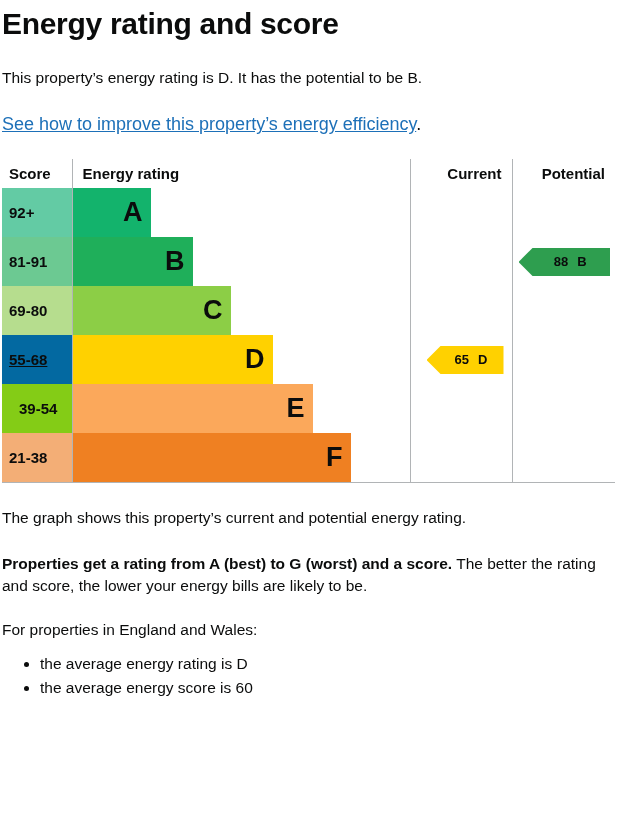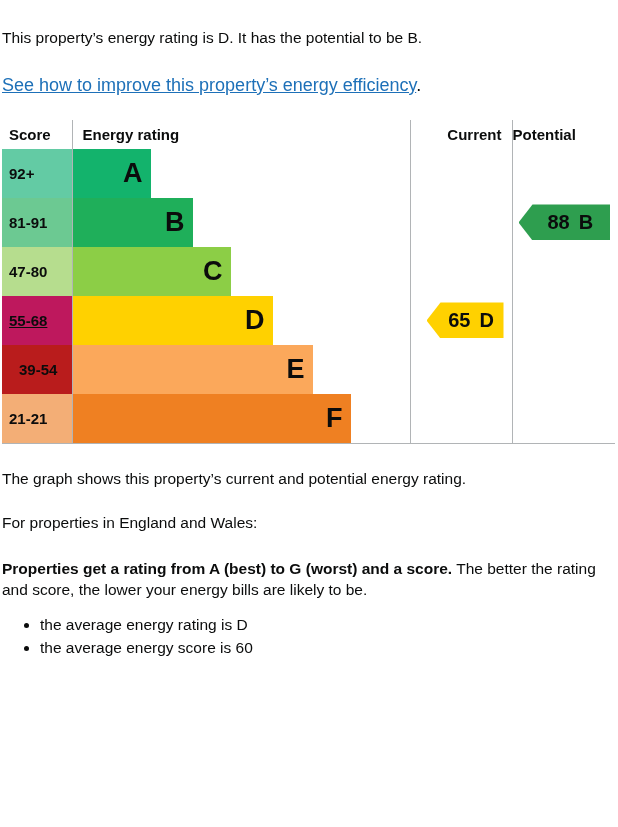--- a/index.html
+++ b/index.html
@@ -61,21 +61,21 @@
     height: 29px;
     vertical-align: middle;
     border-bottom: 1px solid #b1b4b6;
     border-top: 1px solid #b1b4b6;
     text-align: left;
     background: #ffffff;
   }
   thead th.th-score   { padding-left: 7px; }
   thead th.th-rating  { padding-left: 10px; border-left: 1px solid #b1b4b6; }
   thead th.th-current { text-align: right; padding-right: 10px; border-left: 1px solid #b1b4b6; }
-  thead th.th-potent  { padding-right: 10px; border-left: 1px solid #b1b4b6; }
+  thead th.th-potent  { text-align: right; padding-right: 10px; border-left: 1px solid #b1b4b6; }
 
   tbody tr { height: 49px; }
 
   td.score-cell {
     font-size: 15px;
     font-weight: bold;
     padding-left: 7px;
     vertical-align: middle;
     color: #0b0c0c;
     margin-top: 13px;
@@ -104,26 +104,26 @@
     font-weight: bold;
     color: #0b0c0c;
     line-height: 1;
   }
 
   
   .marker {
     position: absolute;
     top: 50%;
     transform: translateY(-50%);
-    height: 36px;
+    height: 28px;
     display: flex;
     align-items: center;
     justify-content: center;
     gap: 9px;
-    font-size: 20px;
+    font-size: 13px;
     font-weight: bold;
     color: #0b0c0c;
     clip-path: polygon(14px 0, 100% 0, 100% 100%, 14px 100%, 0 50%);
     padding-left: 12px;
   }
   .marker.current { left: 16px; right: 8px; }
   .marker.potential { left: 6px; right: 5px; }
 
   
   .after-graph {
@@ -140,20 +140,21 @@
     font-size: 15.5px;
     line-height: 1.5;
   }
   ul.avg-list li { margin: 0; }
 </style>
 </head>
 <body>
 
 <div class="page">
 
+  <h1 class="page-title">Energy rating and score</h1>
 
   <p class="intro">This property’s energy rating is D. It has the potential to be B.</p>
 
   <p class="link-row"><a class="improve-link">See how to improve this property’s energy efficiency</a><span class="link-period">.</span></p>
 
   <table class="epc">
     <colgroup>
       <col class="col-score">
         <col class="col-rating">
         <col class="col-current">
@@ -183,63 +184,63 @@
           </td>
           <td class="arrow-cell"></td>
           <td class="arrow-cell">
             <div class="marker potential" style="background: rgb(46, 158, 79);">
               <span>88</span>
               <span>B</span>
             </div>
           </td>
         </tr>
         <tr>
-          <td class="score-cell" style="background: rgb(182, 221, 142);">47-80</td>
+          <td class="score-cell" style="background: rgb(182, 221, 142);">69-80</td>
           <td class="rating-cell">
             <div class="bar" style="width: 158px; background: rgb(140, 206, 70);">C</div>
           </td>
           <td class="arrow-cell"></td>
           <td class="arrow-cell"></td>
         </tr>
         <tr>
-          <td class="score-cell" style="background: #be185d; text-decoration: underline;">55-68</td>
+          <td class="score-cell" style="background: #0369a1; text-decoration: underline;">55-68</td>
           <td class="rating-cell">
             <div class="bar" style="width: 200px; background: rgb(255, 209, 0);">D</div>
           </td>
           <td class="arrow-cell">
             <div class="marker current" style="background: rgb(255, 209, 0);">
               <span>65</span>
               <span>D</span>
             </div>
           </td>
           <td class="arrow-cell"></td>
         </tr>
         <tr>
-          <td class="score-cell" style="background: #b91c1c; padding-left: 17px;">39-54</td>
+          <td class="score-cell" style="background: #84cc16; padding-left: 17px;">39-54</td>
           <td class="rating-cell">
             <div class="bar" style="width: 240px; background: rgb(251, 168, 91);">E</div>
           </td>
           <td class="arrow-cell"></td>
           <td class="arrow-cell"></td>
         </tr>
         <tr>
-          <td class="score-cell" style="background: rgb(243, 174, 118);">21-21</td>
+          <td class="score-cell" style="background: rgb(243, 174, 118);">21-38</td>
           <td class="rating-cell">
             <div class="bar" style="width: 278px; background: rgb(239, 128, 34);">F</div>
           </td>
           <td class="arrow-cell"></td>
           <td class="arrow-cell"></td>
         </tr>
       </tbody>
   </table>
 
   <p class="after-graph">The graph shows this property’s current and potential energy rating.</p>
 
+  <p class="para"><span class="bold-lead">Properties get a rating from A (best) to G (worst) and a score.</span><span> The better the rating and score, the lower your energy bills are likely to be.</span></p>
+
   <p class="para para-tight">For properties in England and Wales:</p>
-
-  <p class="para"><span class="bold-lead">Properties get a rating from A (best) to G (worst) and a score.</span><span> The better the rating and score, the lower your energy bills are likely to be.</span></p>
 
   <ul class="avg-list">
       <li>the average energy rating is D</li>
       <li>the average energy score is 60</li>
     </ul>
 
 </div>
 
 </body></html>

